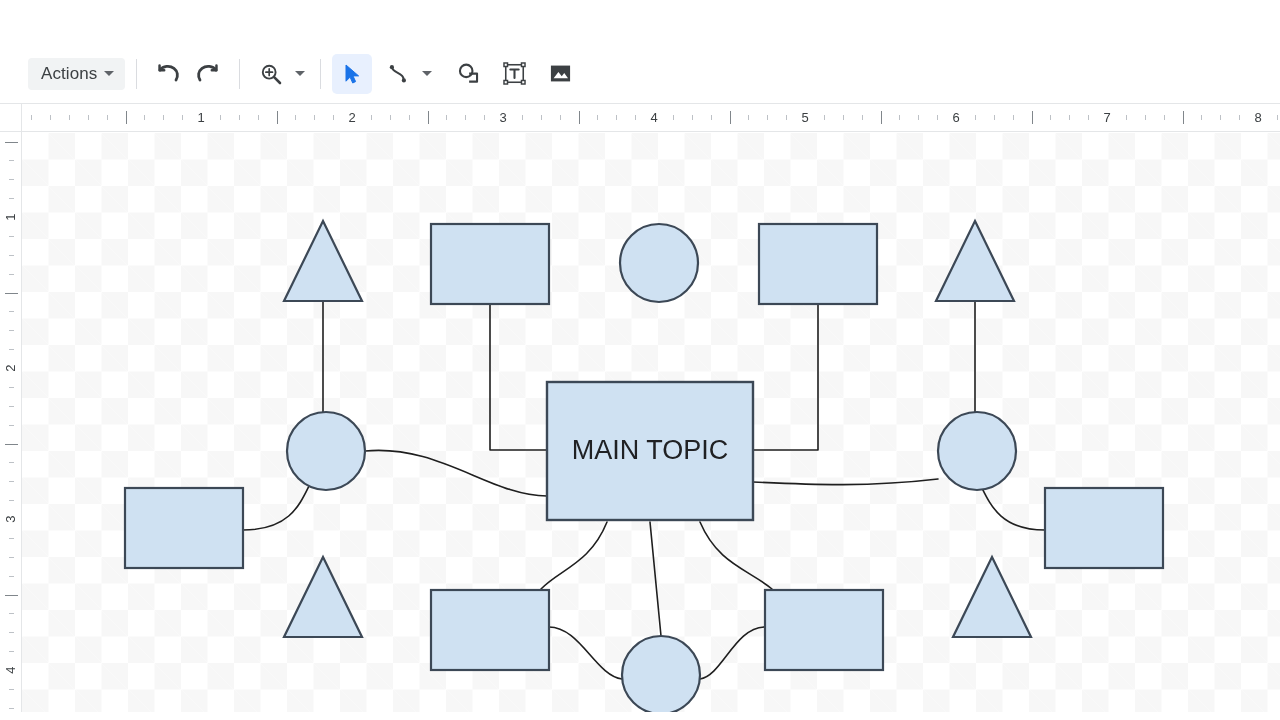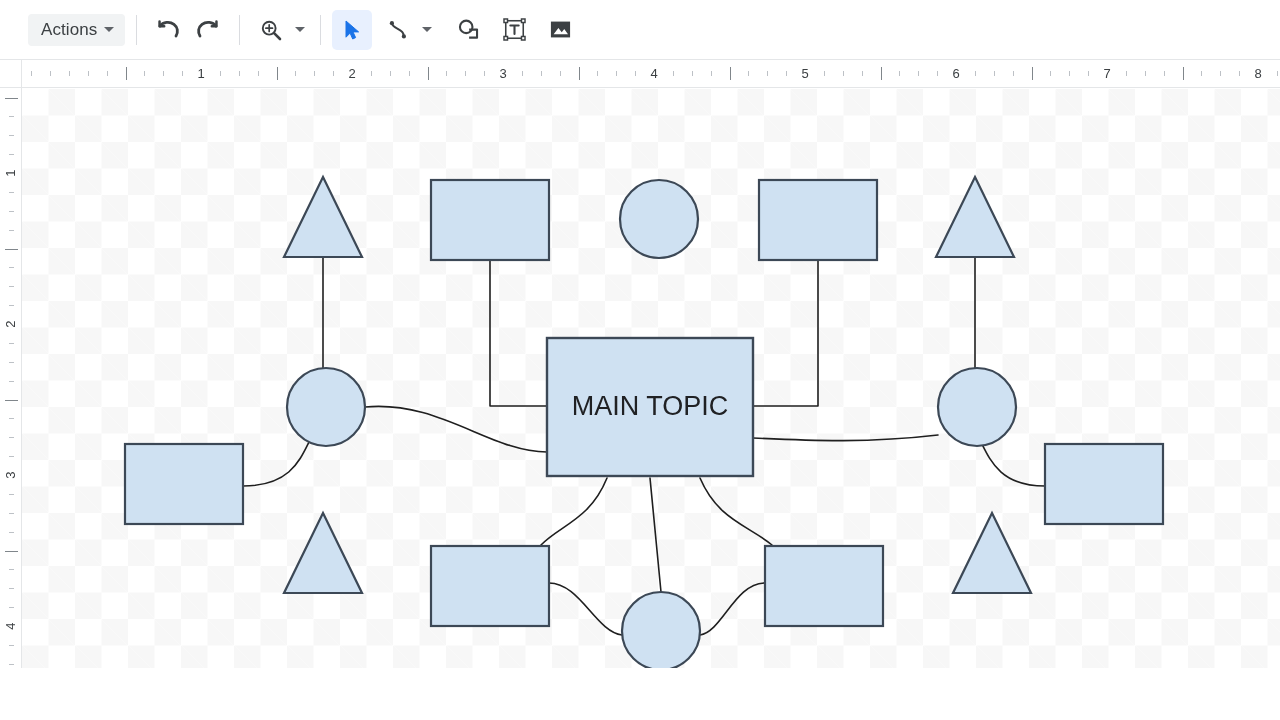--- a/index.html
+++ b/index.html
@@ -10,20 +10,21 @@
     overflow: hidden;
     background: #ffffff;
     font-family: "Liberation Sans", sans-serif;
   }
   #app {
     position: relative;
     width: 1280px;
     height: 668px;
     overflow: hidden;
     background: #ffffff;
+    margin-top: 44px;
   }
 
   
   .toolbar {
     position: absolute;
     left: 0; top: 0;
     width: 1280px;
     height: 60px;
     background: #ffffff;
     border-bottom: 1px solid #e4e6e8;

